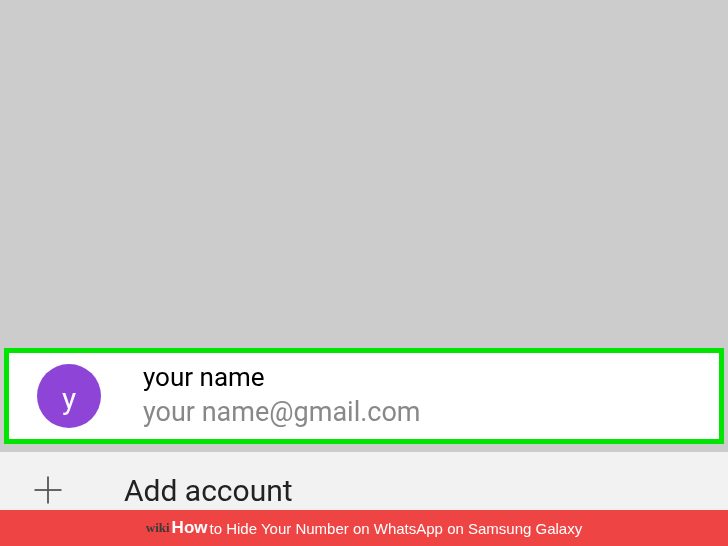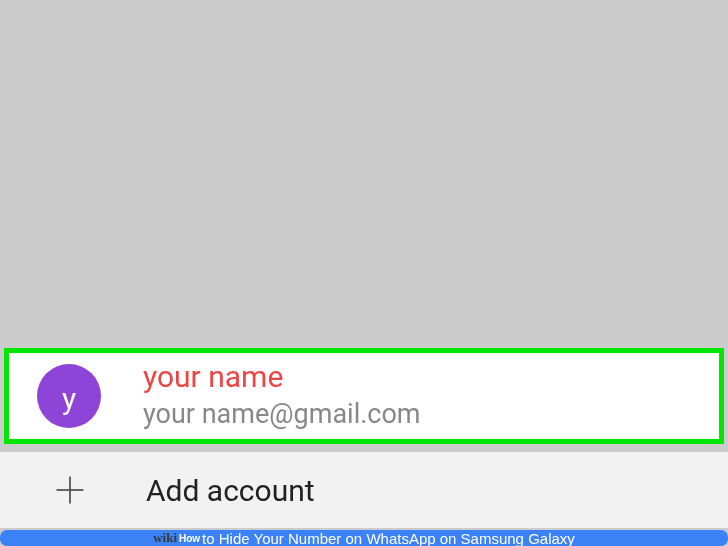--- a/index.html
+++ b/index.html
@@ -41,39 +41,39 @@
       font-size: 30px;
       font-weight: 400;
       padding-top: 4px;
     }
     .account-text {
       margin-left: 42px;
       display: flex;
       flex-direction: column;
     }
     .account-name {
-      color: #ef4444;
-      font-size: 30px;
+      color: #000000;
+      font-size: 26px;
       font-weight: 400;
       line-height: 1.2;
     }
     .account-email {
       color: #888888;
       font-size: 27px;
       font-weight: 400;
       line-height: 1.3;
       margin-top: 2px;
       text-align: right;
     }
     .add-account-row {
       background: #f2f2f2;
       height: 76px;
       display: flex;
       align-items: center;
-      padding-left: 50px;
+      padding-left: 28px;
       margin-top: 8px;
     }
     .plus-icon {
       width: 40px;
       height: 40px;
       color: #555555;
       display: flex;
       align-items: center;
       justify-content: center;
     }
@@ -85,37 +85,36 @@
       margin-left: 56px;
       color: #222222;
       font-size: 30px;
       font-weight: 400;
     }
     .watermark-bar {
       position: absolute;
       bottom: 0;
       left: 0;
       right: 0;
-      height: 16px;
-      background: #3b82f6;
+      height: 36px;
+      background: #ef4444;
       display: flex;
       align-items: center;
       justify-content: center;
       gap: 2px;
-      border-radius: 7px;
     }
     .watermark-wiki {
       color: #3a3a3a;
       font-size: 13px;
       font-weight: 700;
       font-family: Georgia, serif;
     }
     .watermark-how {
       color: #ffffff;
-      font-size: 10px;
+      font-size: 17px;
       font-weight: 700;
       font-family: Arial, sans-serif;
     }
     .watermark-title {
       color: #ffffff;
       font-size: 15px;
       font-weight: 400;
       font-family: Arial, sans-serif;
     }
   </style>

